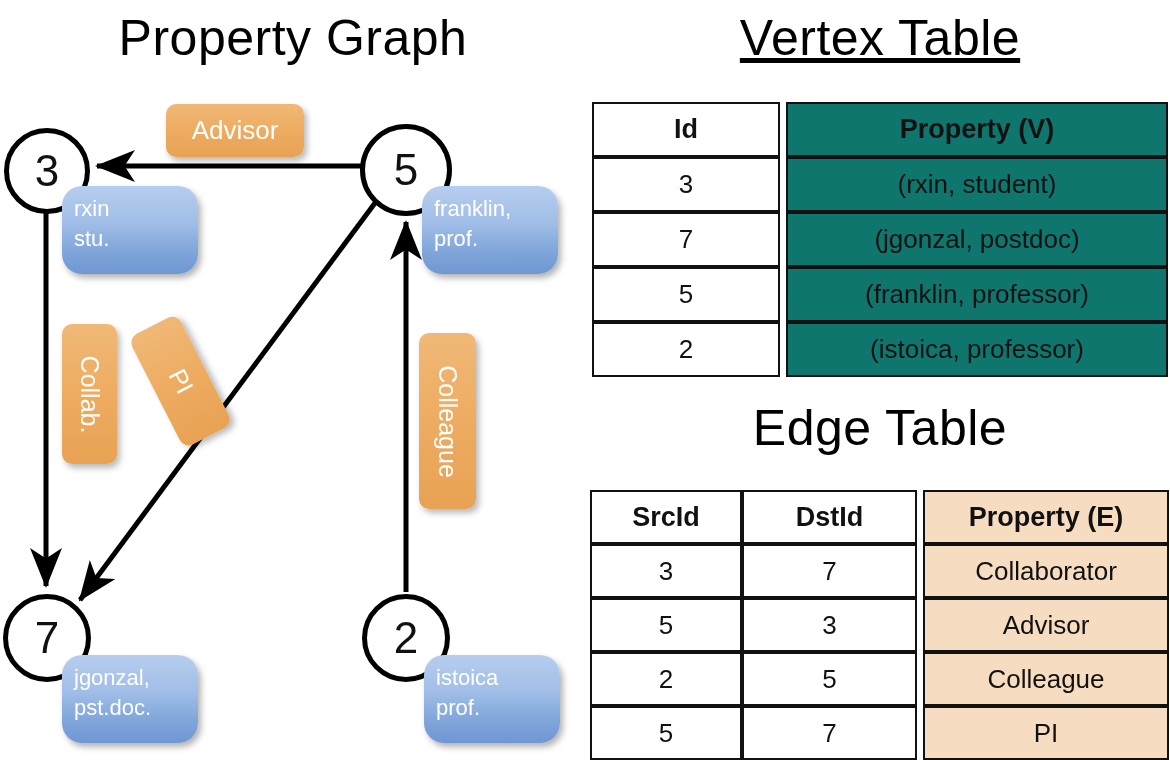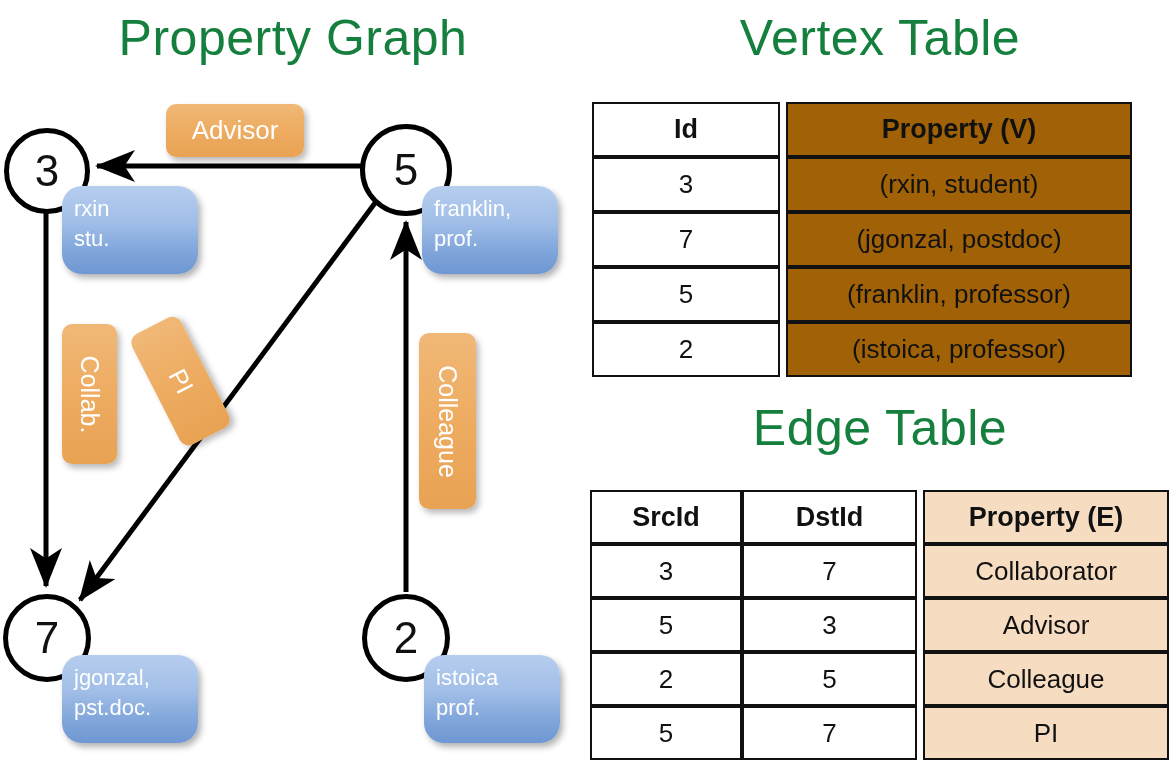--- a/index.html
+++ b/index.html
@@ -14,35 +14,36 @@
     overflow: hidden;
     font-family: "Liberation Sans", sans-serif;
     color: #000;
   }
 
   
   .title {
     position: absolute;
     font-family: "Liberation Sans", sans-serif;
     font-weight: 300;
-    color: #15803d;
+    color: #000000;
     letter-spacing: 0.5px;
     white-space: nowrap;
   }
   #title-property-graph {
     left: 0; top: 8px; width: 586px;
     text-align: center;
     font-size: 50px;
     line-height: 60px;
   }
   #title-vertex-table {
     left: 590px; top: 8px; width: 580px;
     text-align: center;
     font-size: 50px;
     line-height: 60px;
+    text-decoration: underline;
   }
   #title-edge-table {
     left: 590px; top: 398px; width: 580px;
     text-align: center;
     font-size: 50px;
     line-height: 60px;
   }
 
   
   #graph-panel {
@@ -120,21 +121,21 @@
   }
   .tbl th {
     font-weight: 700;
     font-size: 27px;
   }
   .gap-col { border: none !important; width: 6px; padding: 0; }
 
   #vertex-table { left: 592px; top: 102px; border-radius: 22px; }
   #vertex-table td, #vertex-table th { height: 55px; }
   #vertex-table .c-id { width: 188px; background: #ffffff; }
-  #vertex-table .c-prop { width: 346px; background: #a16207; }
+  #vertex-table .c-prop { width: 382px; background: #0f766e; }
 
   #edge-table { left: 590px; top: 490px; }
   #edge-table td, #edge-table th { height: 54px; }
   #edge-table .c-src { width: 152px; background: #ffffff; }
   #edge-table .c-dst { width: 175px; background: #ffffff; }
   #edge-table .c-eprop { width: 246px; background: #f6ddc2; }
 </style>
 </head>
 <body>
 

